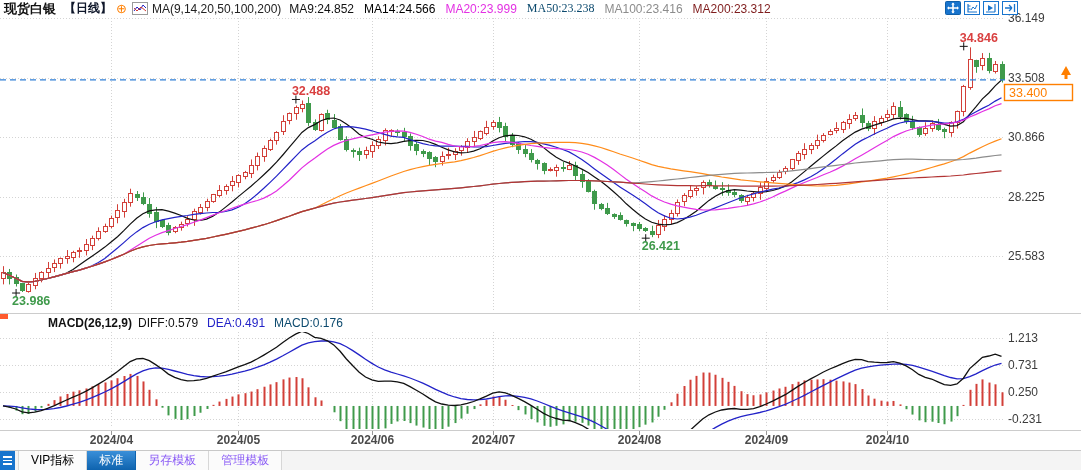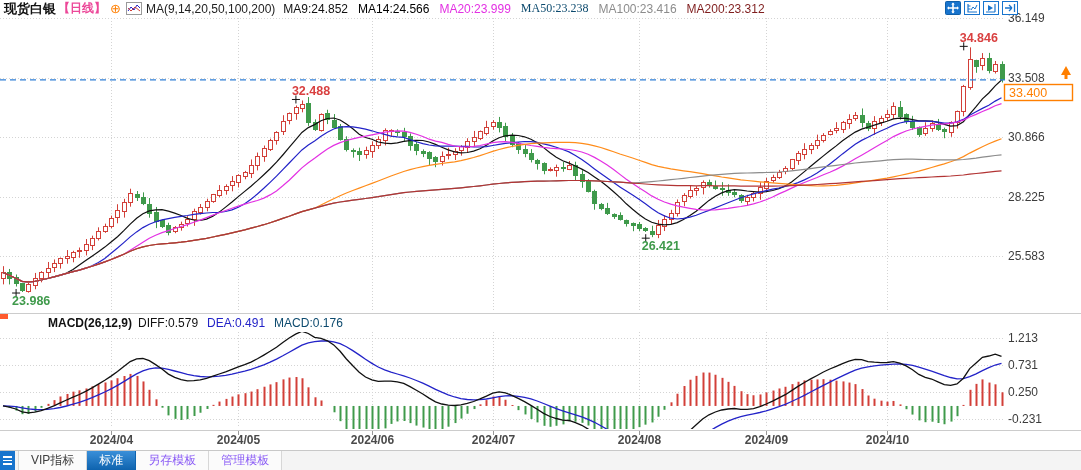--- a/index.html
+++ b/index.html
@@ -2,21 +2,21 @@
 <html><head>
 <meta charset="utf-8">
 <style>
   html,body{margin:0;padding:0;background:#fff;}
   #app{position:relative;width:1081px;height:470px;background:#ffffff;overflow:hidden;
        font-family:"Liberation Sans","DejaVu Sans",sans-serif;}
   #chart-svg{position:absolute;left:0;top:0;}
   svg text{font-family:"Liberation Sans","DejaVu Sans",sans-serif;}
   .hdr{position:absolute;left:4px;top:1px;height:15px;display:flex;align-items:center;
        white-space:nowrap;font-size:12px;color:#222;z-index:5;}
-  .hdr .sym{font-weight:bold;font-size:13px;color:#111;margin-right:2px;}
+  .hdr .sym{font-weight:bold;font-size:13px;color:#111;margin-right:8px;}
   .hdr .per{font-weight:bold;margin-right:4px;}
   .hdr .globe{font-size:13px;margin-right:5px;}
   .hdr .mini{display:inline-flex;margin-right:4px;}
   .hdr .mag{margin-right:8px;color:#222;}
   .hdr .mav{margin-right:10px;}
   .toolbar{position:absolute;left:945px;top:1px;display:flex;gap:3px;z-index:5;}
   .toolbar span{display:inline-flex;cursor:pointer;}
   .macdhdr{position:absolute;left:4px;top:316px;height:14px;display:flex;align-items:center;
        font-size:12px;color:#111;white-space:nowrap;z-index:5;}
   .macdhdr .mname{font-weight:bold;margin-right:6px;color:#111;padding-left:44px;}
@@ -599,21 +599,21 @@
         <text x="639.5" y="444" text-anchor="middle" fill="#4a4a4a" font-size="12" font-weight="bold">2024/08</text>
         <line x1="766.5" y1="431" x2="766.5" y2="435" stroke="#999999" shape-rendering="crispEdges"></line>
         <text x="766.5" y="444" text-anchor="middle" fill="#4a4a4a" font-size="12" font-weight="bold">2024/09</text>
         <line x1="887.5" y1="431" x2="887.5" y2="435" stroke="#999999" shape-rendering="crispEdges"></line>
         <text x="887.5" y="444" text-anchor="middle" fill="#4a4a4a" font-size="12" font-weight="bold">2024/10</text>
       </g>
     </svg>
 
   <div class="hdr">
     <span class="sym">现货白银</span>
-    <span class="per" style="color: #ec4899;">【日线】</span>
+    <span class="per" style="color: #0f172a;">【日线】</span>
     <span class="globe" style="color: rgb(255, 127, 0);">⊕</span>
     <span class="mini">
       <svg width="16" height="13">
         <rect x="0.5" y="0.5" width="15" height="12" fill="#ffffff" stroke="#9a9a9a"></rect>
         <polyline points="2,9 5,5 8,8 11,3 14,6" fill="none" stroke="#2323c8" stroke-width="1"></polyline>
         <polyline points="2,6 5,9 9,5 14,9" fill="none" stroke="#d23f38" stroke-width="1"></polyline>
       </svg>
     </span>
     <span class="mag">MA(9,14,20,50,100,200)</span>
     <span class="mav" style="color: rgb(17, 17, 17);">MA9:24.852</span>
@@ -660,18 +660,18 @@
     <span class="mv" style="color: rgb(35, 35, 200);">DEA:0.491</span>
     <span class="mv" style="color: #0c4a6e;">MACD:0.176</span>
   </div>
 
   <div class="tabbar">
     <div class="menu-sq">
         <i></i>
         <i></i>
         <i></i>
       </div>
-    <div class="tab first" style="color: #404040;">VIP指标</div>
+    <div class="tab first" style="color: #000000;">VIP指标</div>
     <div class="tab active">标准</div>
     <div class="tab">另存模板</div>
     <div class="tab">管理模板</div>
   </div>
 </div>
 
 </body></html>

